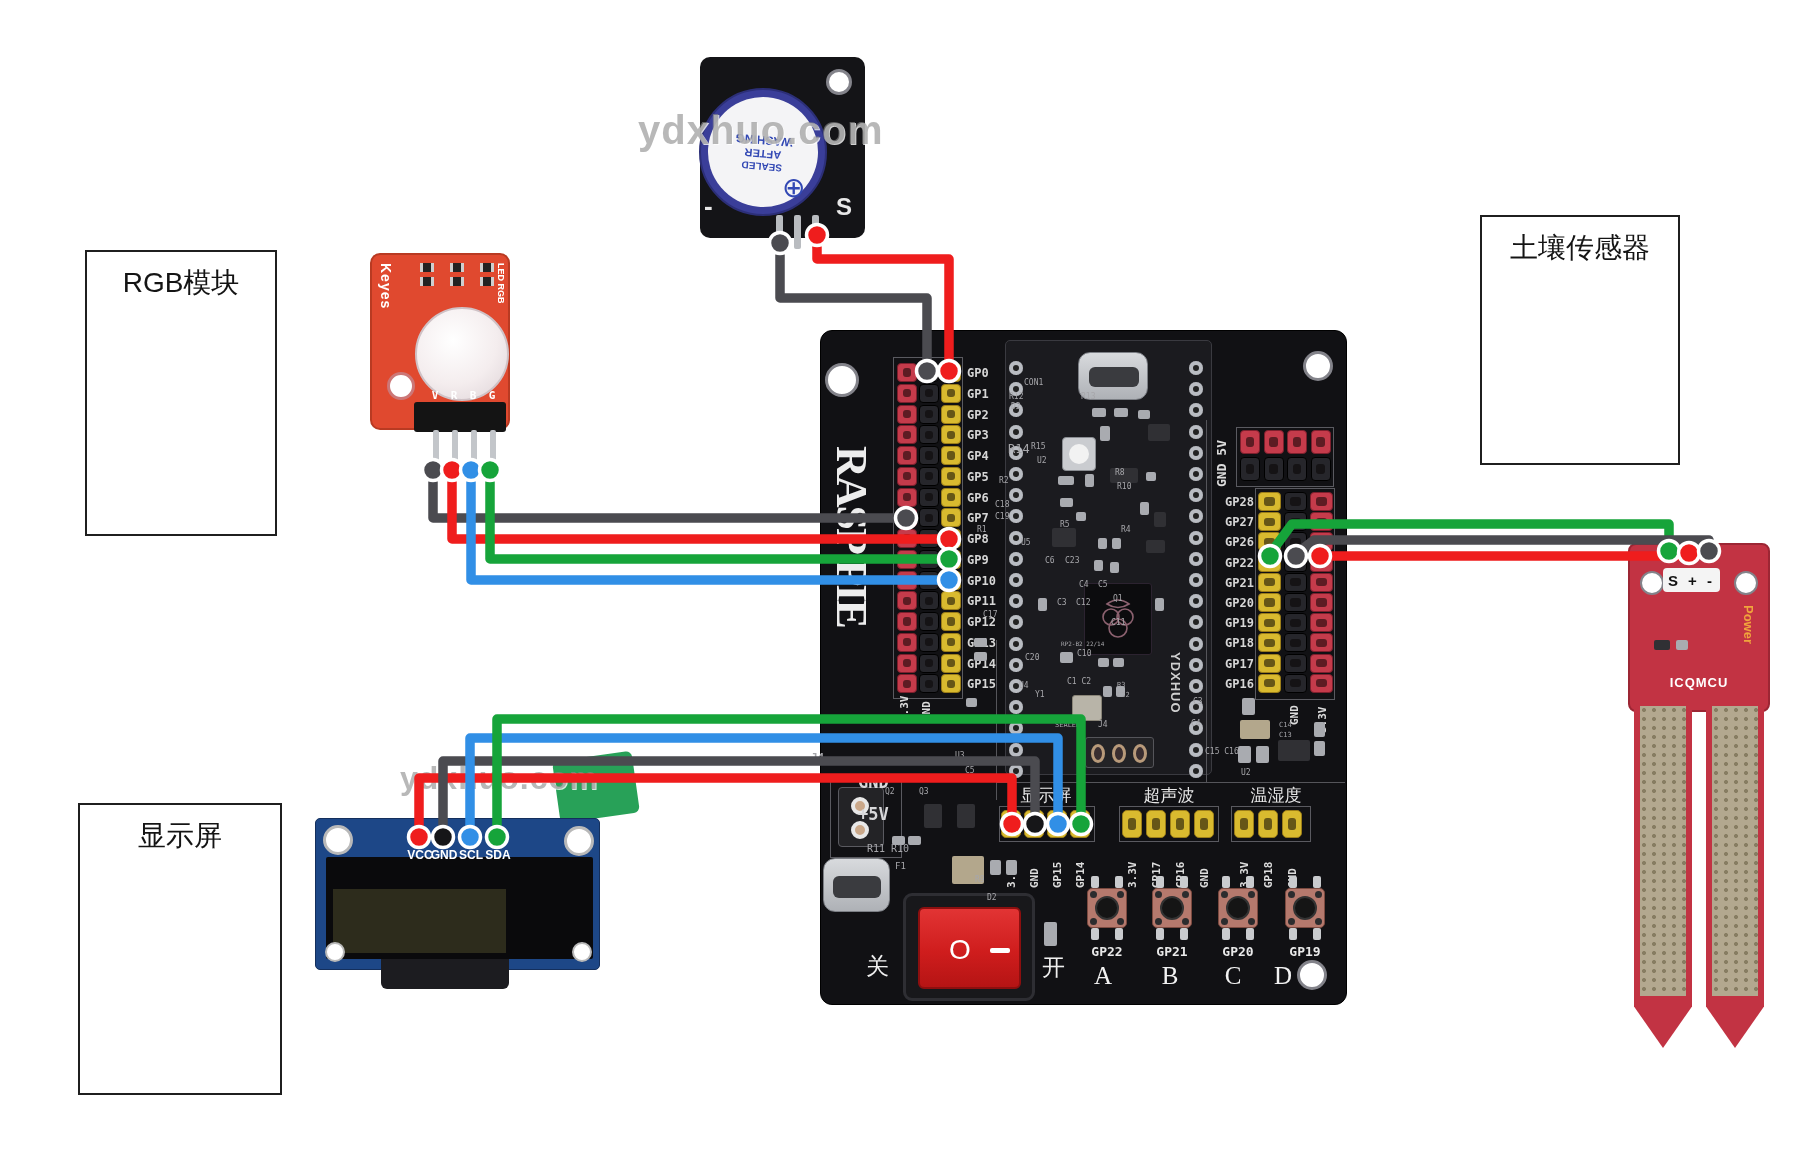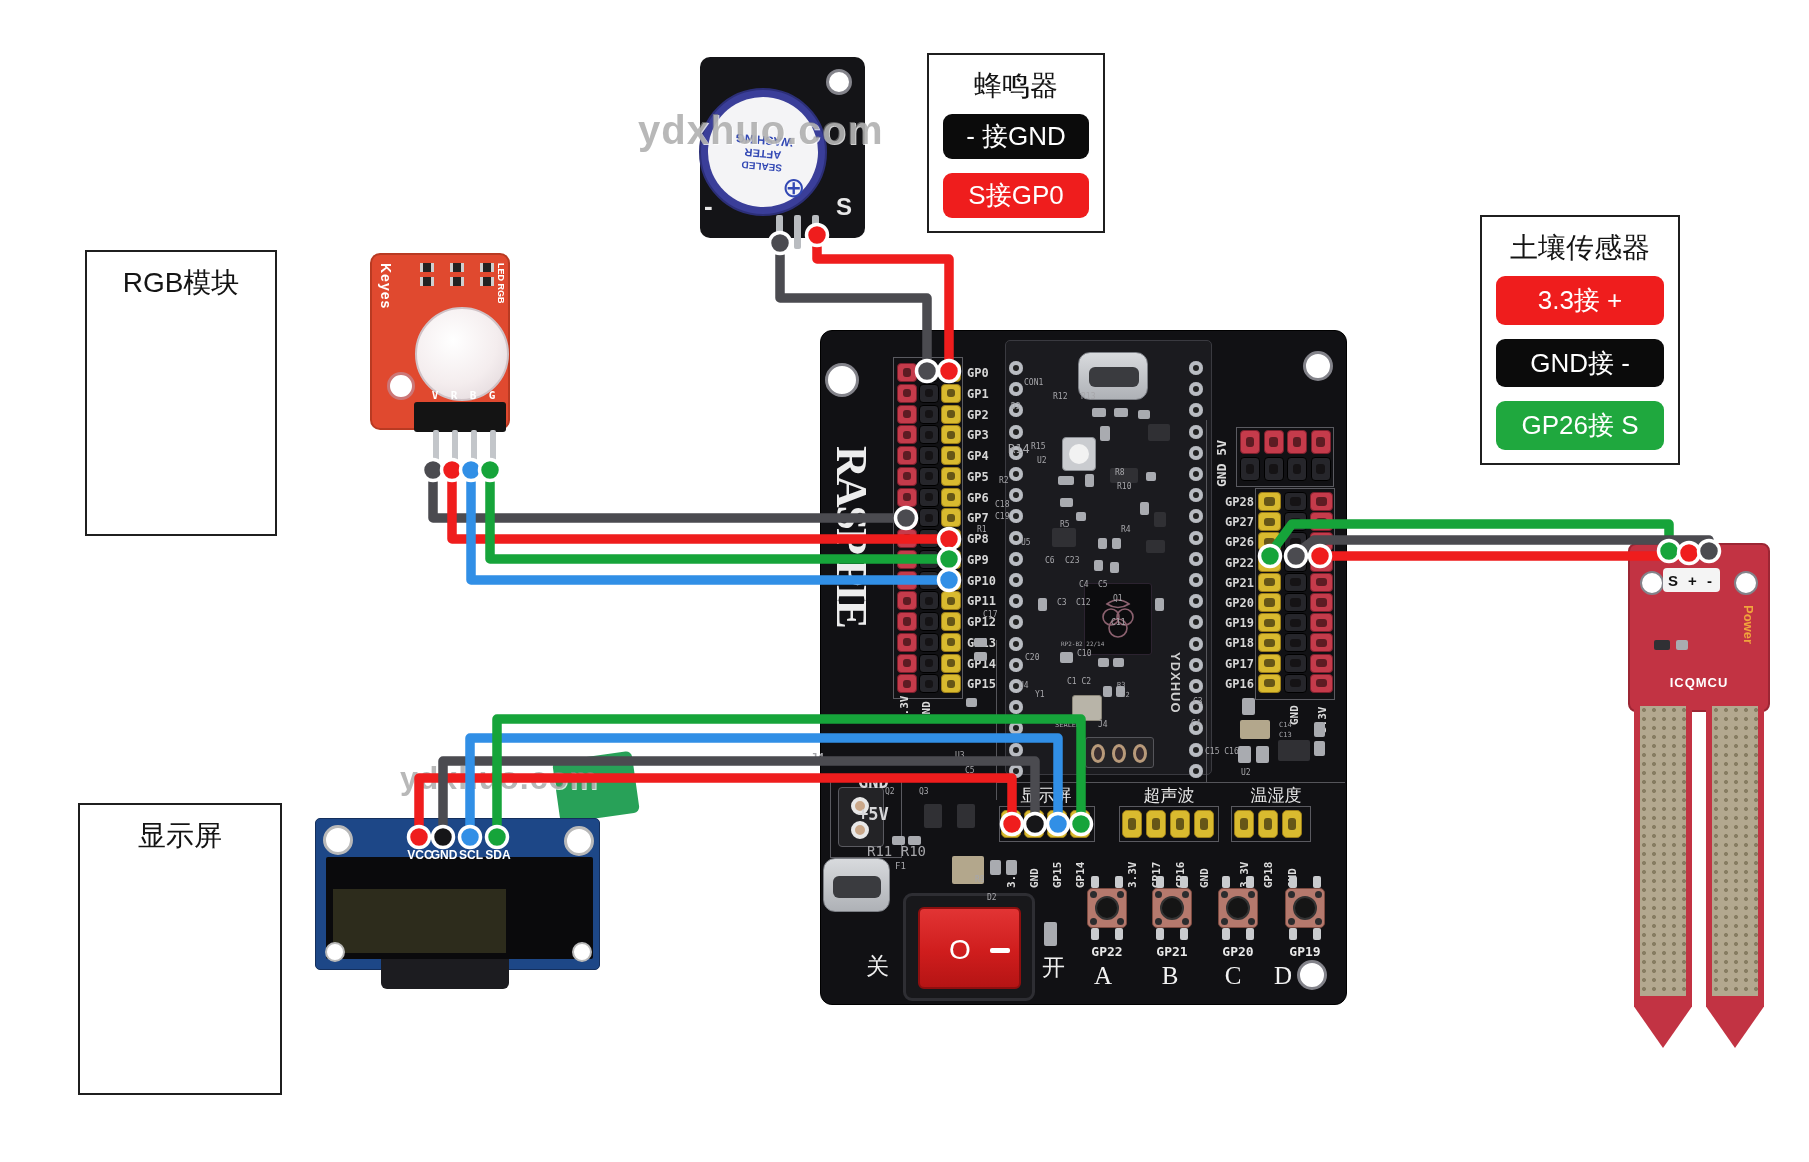--- a/index.html
+++ b/index.html
@@ -421,31 +421,31 @@
       <div class="chip" style="left: 1256px; top: 746px; width: 13px; height: 17px; background: rgb(169, 171, 176);"></div>
       <div class="chip" style="left: 1278px; top: 740px; width: 32px; height: 21px; background: rgb(48, 48, 52);"></div>
       <div class="chip" style="left: 1314px; top: 722px; width: 11px; height: 15px; background: rgb(169, 171, 176);"></div>
       <div class="chip" style="left: 1314px; top: 741px; width: 11px; height: 15px; background: rgb(169, 171, 176);"></div>
       <div class="chip" style="left: 974px; top: 638px; width: 13px; height: 9px; background: rgb(169, 171, 176);"></div>
       <div class="chip" style="left: 974px; top: 652px; width: 13px; height: 9px; background: rgb(169, 171, 176);"></div>
       <div class="chip" style="left: 966px; top: 698px; width: 11px; height: 9px; background: rgb(169, 171, 176);"></div>
       <div class="silk" style="left: 811px; top: 751.3px; font-size: 11px; color: rgb(166, 166, 170); font-weight: 700;">J4</div>
       <div class="silk" style="left: 858px; top: 772.1px; font-size: 17px; color: rgb(216, 216, 218); font-weight: 700;">GND</div>
       <div class="silk" style="left: 858px; top: 804.1px; font-size: 17px; color: rgb(216, 216, 218); font-weight: 700;">+5V</div>
-      <div class="silk" style="left: 867px; top: 843.4px; font-size: 14px; color: rgb(166, 166, 170); font-weight: 400;">R11 R10</div>
+      <div class="silk" style="left: 867px; top: 843.4px; font-size: 10px; color: rgb(166, 166, 170); font-weight: 400;">R11 R10</div>
       <div class="silk" style="left: 895px; top: 860.7px; font-size: 9px; color: rgb(166, 166, 170); font-weight: 400;">F1</div>
       <div class="silk" style="left: 975px; top: 875.4px; font-size: 8px; color: rgb(166, 166, 170); font-weight: 400;">R9</div>
       <div class="silk" style="left: 987px; top: 893.4px; font-size: 8px; color: rgb(166, 166, 170); font-weight: 400;">D2</div>
       <div class="silk" style="left: 885px; top: 787.4px; font-size: 8px; color: rgb(166, 166, 170); font-weight: 400;">Q2</div>
       <div class="silk" style="left: 919px; top: 787.4px; font-size: 8px; color: rgb(166, 166, 170); font-weight: 400;">Q3</div>
       <div class="silk" style="left: 955px; top: 751.4px; font-size: 8px; color: rgb(166, 166, 170); font-weight: 400;">U3</div>
       <div class="silk" style="left: 965px; top: 766.4px; font-size: 8px; color: rgb(166, 166, 170); font-weight: 400;">C5</div>
       <div class="silk" style="left: 1024px; top: 378.4px; font-size: 8px; color: rgb(166, 166, 170); font-weight: 400;">CON1</div>
       <div class="silk" style="left: 1011px; top: 402.4px; font-size: 8px; color: rgb(166, 166, 170); font-weight: 400;">D2</div>
-      <div class="silk" style="left: 1053px; top: 392.4px; font-size: 8px; color: rgb(166, 166, 170); font-weight: 400;">R12</div>
+      <div class="silk" style="left: 1009px; top: 392.4px; font-size: 8px; color: rgb(166, 166, 170); font-weight: 400;">R12</div>
       <div class="silk" style="left: 1081px; top: 392.4px; font-size: 8px; color: rgb(166, 166, 170); font-weight: 400;">R13</div>
       <div class="silk" style="left: 1008px; top: 442.4px; font-size: 12px; color: rgb(166, 166, 170); font-weight: 400;">R14</div>
       <div class="silk" style="left: 1031px; top: 442.4px; font-size: 8px; color: rgb(166, 166, 170); font-weight: 400;">R15</div>
       <div class="silk" style="left: 1037px; top: 456.4px; font-size: 8px; color: rgb(166, 166, 170); font-weight: 400;">U2</div>
       <div class="silk" style="left: 1115px; top: 468.4px; font-size: 8px; color: rgb(166, 166, 170); font-weight: 400;">R8</div>
       <div class="silk" style="left: 1117px; top: 482.4px; font-size: 8px; color: rgb(166, 166, 170); font-weight: 400;">R10</div>
       <div class="silk" style="left: 999px; top: 476.4px; font-size: 8px; color: rgb(166, 166, 170); font-weight: 400;">R2</div>
       <div class="silk" style="left: 995px; top: 500.4px; font-size: 8px; color: rgb(166, 166, 170); font-weight: 400;">C18</div>
       <div class="silk" style="left: 995px; top: 512.4px; font-size: 8px; color: rgb(166, 166, 170); font-weight: 400;">C19</div>
       <div class="silk" style="left: 977px; top: 525.4px; font-size: 8px; color: rgb(166, 166, 170); font-weight: 400;">R1</div>
@@ -596,34 +596,22 @@
       <circle cx="1058" cy="824" r="10.5" fill="#318fe6" stroke="#ffffff" stroke-width="3.5"></circle>
       <circle cx="1081" cy="824" r="10.5" fill="#16a43a" stroke="#ffffff" stroke-width="3.5"></circle>
       <circle cx="1270" cy="556" r="10.5" fill="#16a43a" stroke="#ffffff" stroke-width="3.5"></circle>
       <circle cx="1296" cy="556" r="10.5" fill="#4b4b50" stroke="#ffffff" stroke-width="3.5"></circle>
       <circle cx="1320" cy="556" r="10.5" fill="#ef1d1d" stroke="#ffffff" stroke-width="3.5"></circle>
       <circle cx="1669" cy="551" r="10.5" fill="#16a43a" stroke="#ffffff" stroke-width="3.5"></circle>
       <circle cx="1689" cy="553" r="10.5" fill="#ef1d1d" stroke="#ffffff" stroke-width="3.5"></circle>
       <circle cx="1709" cy="551" r="10.5" fill="#4b4b50" stroke="#ffffff" stroke-width="3.5"></circle>
     </svg>
 
-  <div class="legend box-buzzer">
-    <div class="legend-title">蜂鸣器</div>
-    <div class="pills">
-        <div class="pill" style="background: rgb(11, 11, 11);">- 接GND</div>
-        <div class="pill" style="background: rgb(239, 29, 29);">S接GP0</div>
-      </div>
-  </div>
   <div class="legend box-rgb">
     <div class="legend-title">RGB模块</div>
   </div>
   <div class="legend box-soil">
     <div class="legend-title">土壤传感器</div>
-    <div class="pills">
-        <div class="pill" style="background: rgb(239, 29, 29);">3.3接 +</div>
-        <div class="pill" style="background: rgb(11, 11, 11);">GND接 -</div>
-        <div class="pill" style="background: rgb(31, 168, 62);">GP26接 S</div>
-      </div>
   </div>
   <div class="legend box-display">
     <div class="legend-title">显示屏</div>
   </div>
 </div>
 
 </body></html>

